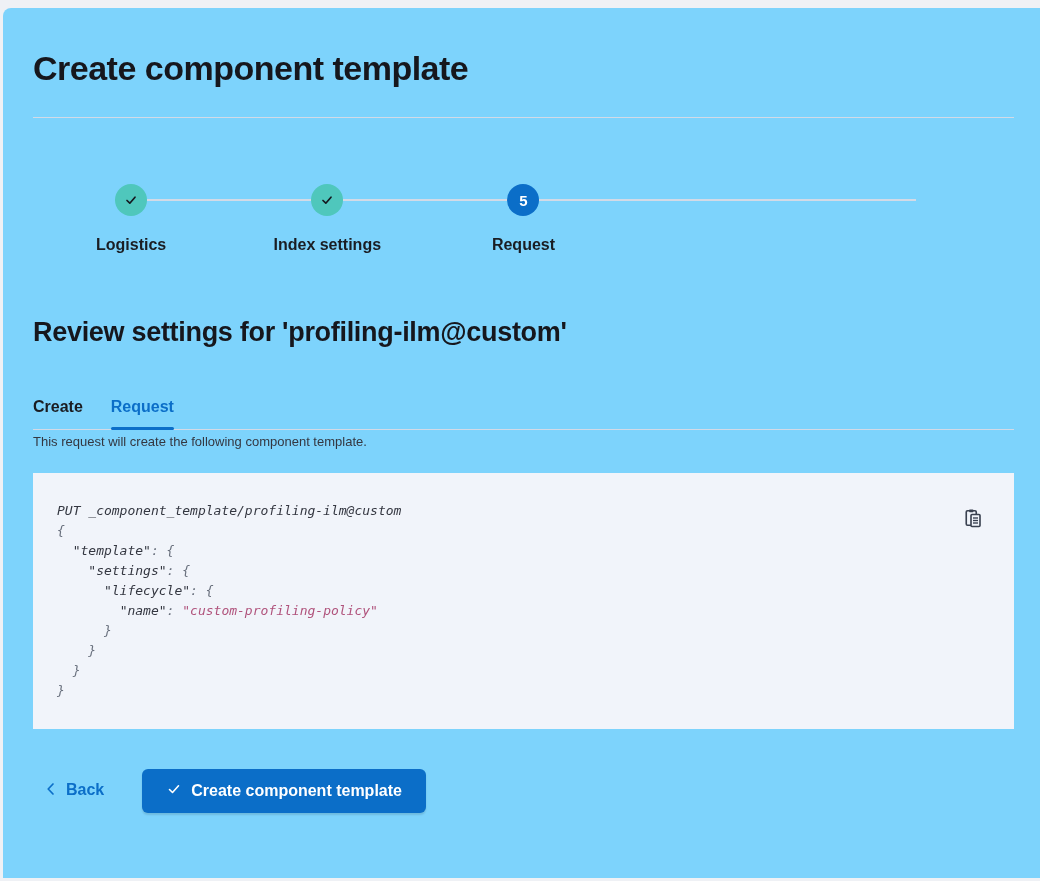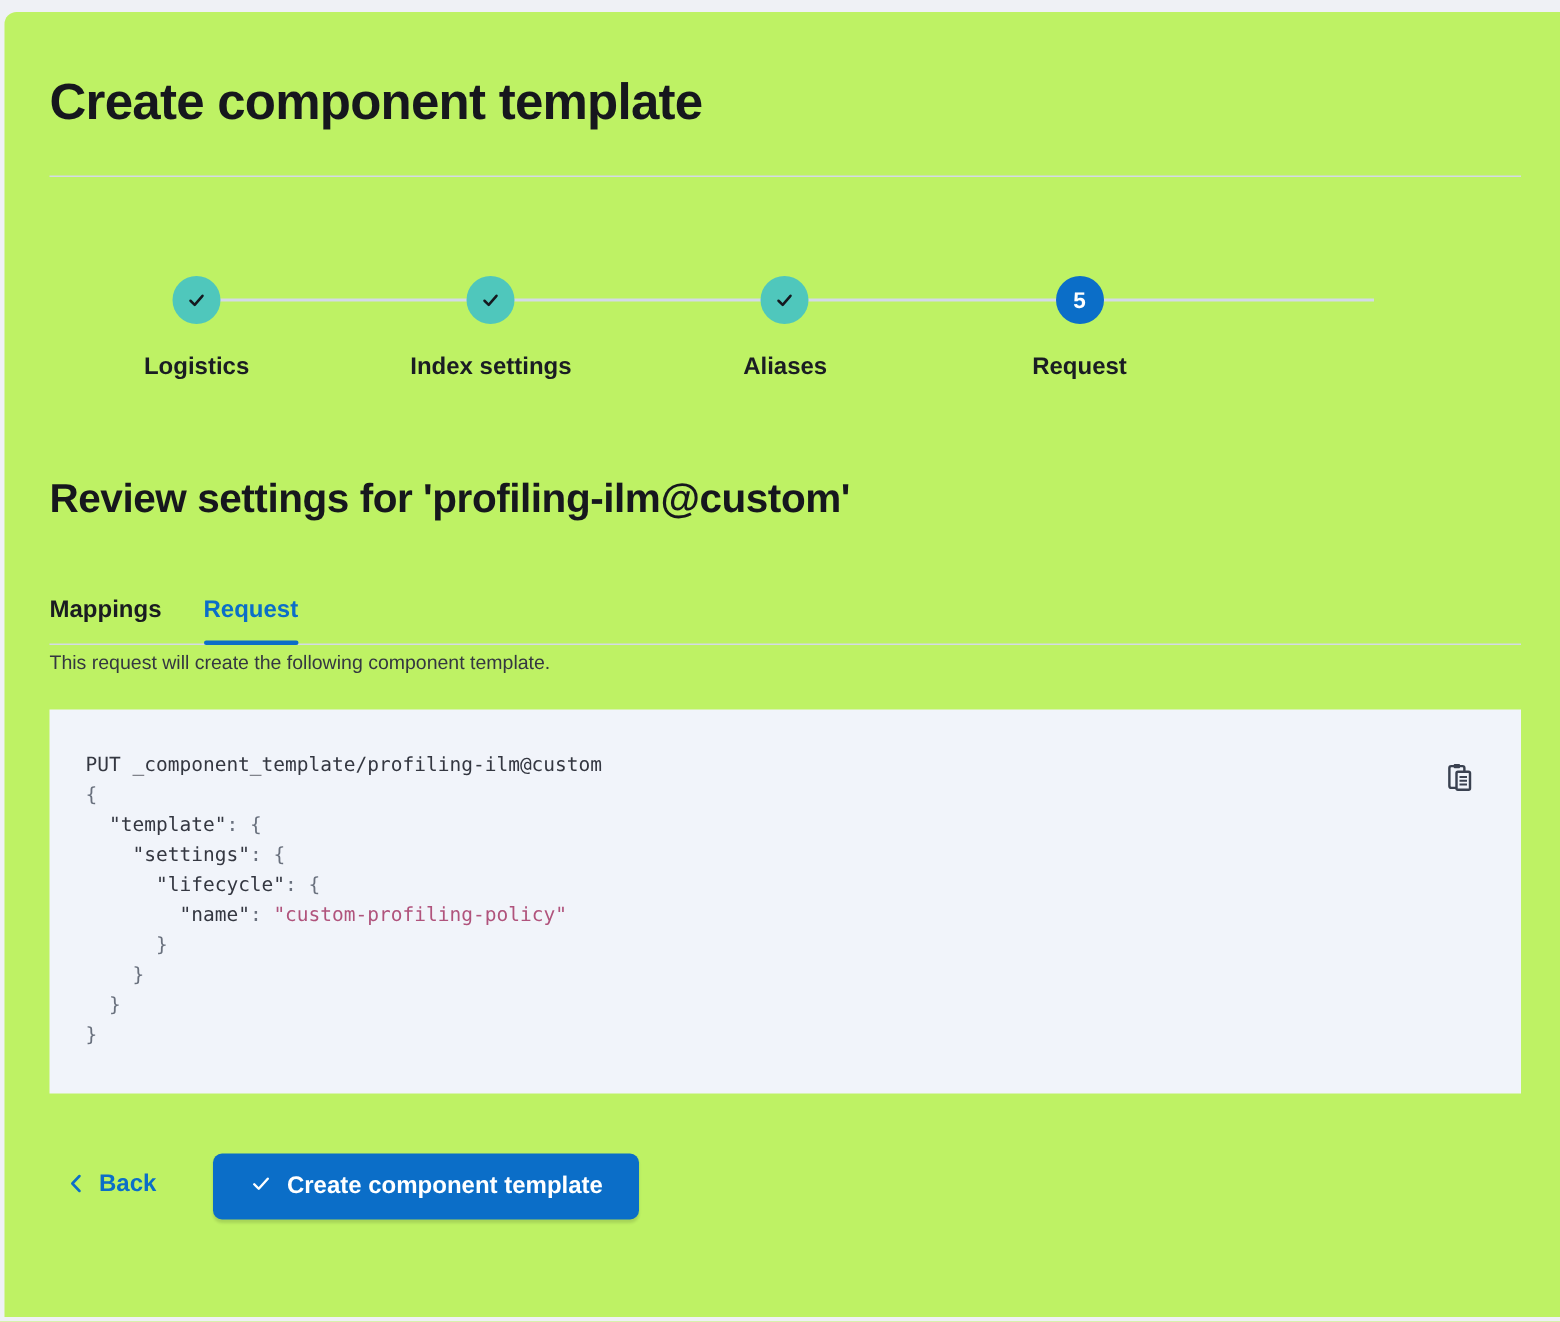--- a/index.html
+++ b/index.html
@@ -6,21 +6,21 @@
   html, body { width: 1040px; height: 881px; }
   body {
     font-family: "Liberation Sans", "DejaVu Sans", sans-serif;
     background: #eff1f5;
     position: relative;
     overflow: hidden;
   }
   .panel {
     position: absolute;
     top: 8px; left: 3px; right: 0; bottom: 3px;
-    background: #bef264;
+    background: #7dd3fc;
     border-radius: 8px 0 0 0;
   }
   .content { padding: 30px 26px 0 30px; }
 
   h1.page-title {
     font-size: 34px;
     line-height: 44px;
     font-weight: 700;
     letter-spacing: -0.5px;
     color: #16171d;
@@ -126,20 +126,21 @@
   }
 
   
   .code-block {
     margin-top: 19px;
     background: #f1f4fa;
     padding: 28px 24px;
     position: relative;
     font-family: "DejaVu Sans Mono", "Liberation Mono", monospace;
     font-size: 13px;
+    font-style: italic;
   }
   .code-line {
     white-space: pre;
     line-height: 20px;
     color: #343741;
   }
   .tok-key  { color: #343741; }
   .tok-str  { color: #b0537c; }
   .tok-punc { color: #69707d; }
   .tok-def  { color: #343741; }
@@ -218,39 +219,31 @@
       <button class="step">
         <span class="step-circle complete">
           <svg width="16" height="16" viewBox="0 0 16 16">
               <polyline points="4,8.5 6.8,11.2 12,5.2" fill="none" stroke="#15191f" stroke-width="1.7" stroke-linecap="round" stroke-linejoin="round"></polyline>
             </svg>
         </span>
         <span class="step-label">Index settings</span>
       </button>
 
 
-      <button class="step">
-        <span class="step-circle complete">
-          <svg width="16" height="16" viewBox="0 0 16 16">
-              <polyline points="4,8.5 6.8,11.2 12,5.2" fill="none" stroke="#15191f" stroke-width="1.7" stroke-linecap="round" stroke-linejoin="round"></polyline>
-            </svg>
-        </span>
-        <span class="step-label">Aliases</span>
-      </button>
 
       <button class="step">
         <span class="step-circle current">5</span>
         <span class="step-label">Request</span>
       </button>
     </div>
 
     <h2 class="review-heading">Review settings for 'profiling-ilm@custom'</h2>
 
     <div class="tabs">
-      <button class="tab">Mappings</button>
+      <button class="tab">Create</button>
       <button class="tab selected">Request</button>
     </div>
 
     <p class="description">This request will create the following component template.</p>
 
     <div class="code-block">
       <div>
           <div class="code-line"><span class="tok-def">PUT _component_template/profiling-ilm@custom</span></div>
           <div class="code-line"><span class="tok-punc">{</span></div>
           <div class="code-line"><span class="tok-def">  </span><span class="tok-key">"template"</span><span class="tok-punc">:</span><span class="tok-def"> </span><span class="tok-punc">{</span></div>

